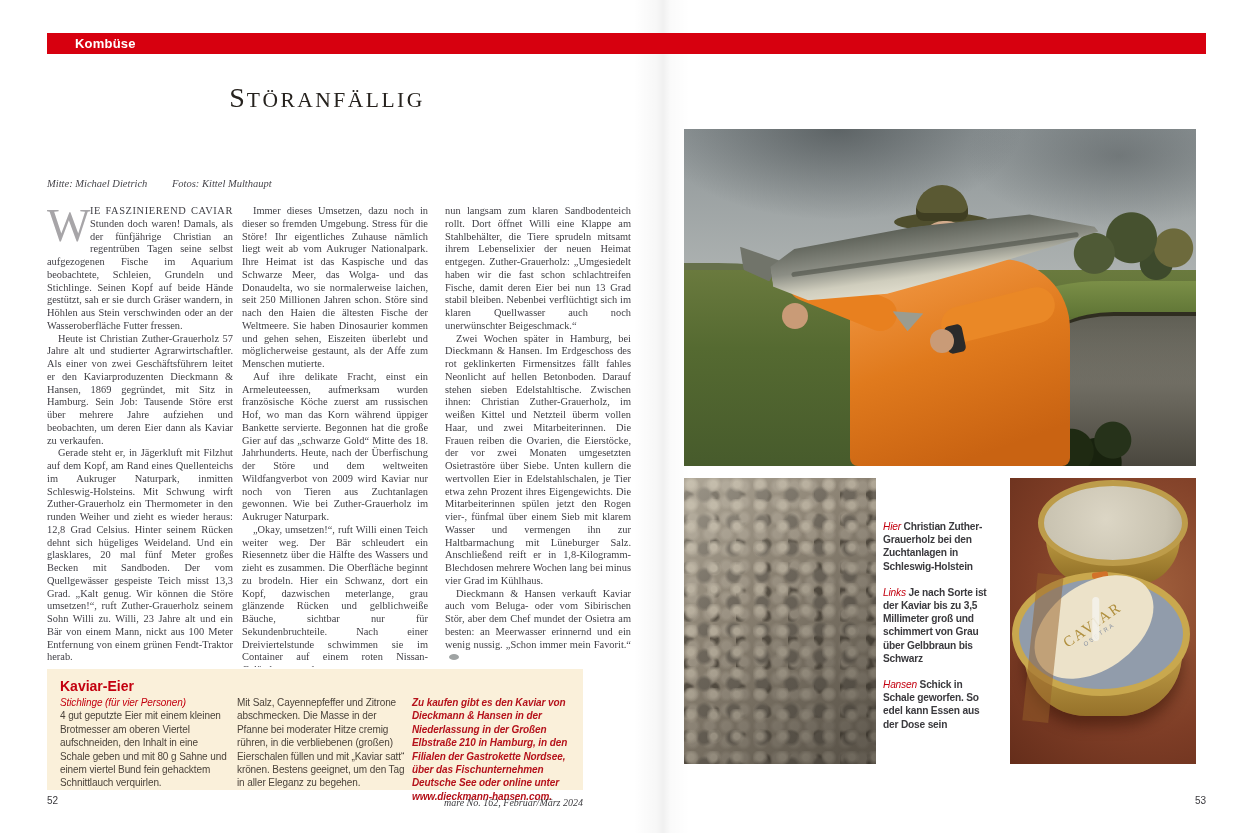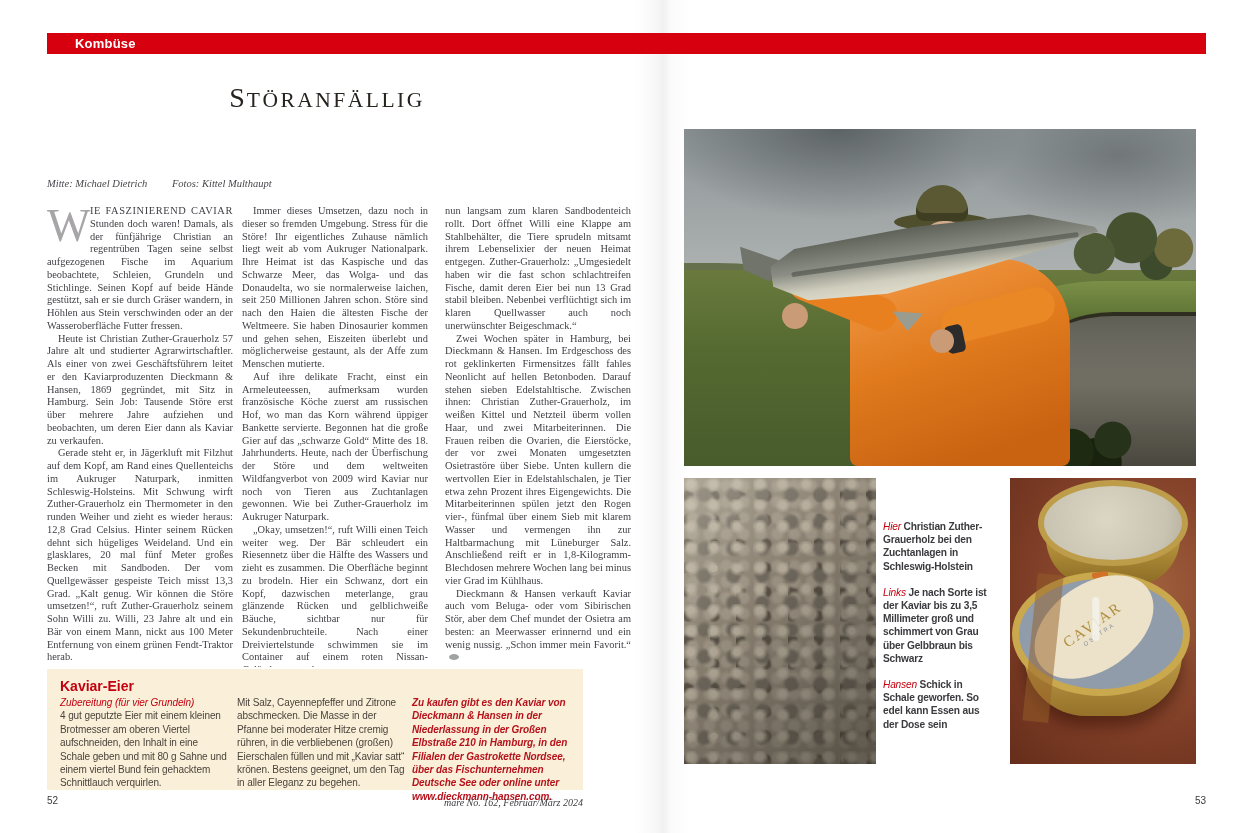--- a/index.html
+++ b/index.html
@@ -194,21 +194,21 @@
     <p>nun langsam zum klaren Sandbodenteich rollt. Dort öffnet Willi eine Klappe am Stahlbehälter, die Tiere sprudeln mitsamt ihrem Lebenselixier der neuen Heimat entgegen. Zuther-Grauerholz: „Umgesiedelt haben wir die fast schon schlachtreifen Fische, damit deren Eier bei nun 13 Grad stabil bleiben. Nebenbei verflüchtigt sich im klaren Quellwasser auch noch unerwünschter Beigeschmack.“</p>
     <p class="ind">Zwei Wochen später in Hamburg, bei Dieckmann &amp; Hansen. Im Erdgeschoss des rot geklinkerten Firmensitzes fällt fahles Neonlicht auf hellen Betonboden. Darauf stehen sieben Edelstahltische. Zwischen ihnen: Christian Zuther-Grauerholz, im weißen Kittel und Netzteil überm vollen Haar, und zwei Mitarbeiterinnen. Die Frauen reiben die Ovarien, die Eierstöcke, der vor zwei Monaten umgesetzten Osietrastöre über Siebe. Unten kullern die wertvollen Eier in Edelstahlschalen, je Tier etwa zehn Prozent ihres Eigengewichts. Die Mitarbeiterinnen spülen jetzt den Rogen vier-, fünfmal über einem Sieb mit klarem Wasser und vermengen ihn zur Haltbarmachung mit Lüneburger Salz. Anschließend reift er in 1,8-Kilogramm-Blechdosen mehrere Wochen lang bei minus vier Grad im Kühlhaus.</p>
     <p class="ind">
       <span>Dieckmann &amp; Hansen verkauft Kaviar auch vom Beluga- oder vom Sibirischen Stör, aber dem Chef mundet der Osietra am besten: an Meerwasser erinnernd und ein wenig nussig. „Schon immer mein Favorit.“</span><span class="endmark"></span>
     </p>
   </div>
 
   <div class="abs recipebox">
     <div class="recipe-title">Kaviar-Eier</div>
     <div class="rcol r1">
-      <p><span class="rlead">Zubereitung (für vier Grundeln)</span><br>
+      <p><span class="rlead">Stichlinge (für vier Personen)</span><br>
       <span>4 gut geputzte Eier mit einem kleinen Brotmesser am oberen Viertel aufschneiden, den Inhalt in eine Schale geben und mit 80 g Sahne und einem viertel Bund fein gehacktem Schnittlauch verquirlen.</span></p>
     </div>
     <div class="rcol r2">
       <p>Mit Salz, Cayennepfeffer und Zitrone abschmecken. Die Masse in der Pfanne bei moderater Hitze cremig rühren, in die verbliebenen (großen) Eierschalen füllen und mit „Kaviar satt“ krönen. Bestens geeignet, um den Tag in aller Eleganz zu begehen.</p>
     </div>
     <div class="rcol r3">
       <p>Zu kaufen gibt es den Kaviar von Dieckmann &amp; Hansen in der Niederlassung in der Großen Elbstraße 210 in Hamburg, in den Filialen der Gastrokette Nordsee, über das Fischunternehmen Deutsche See oder online unter www.dieckmann-hansen.com.</p>
     </div>
   </div>
 

